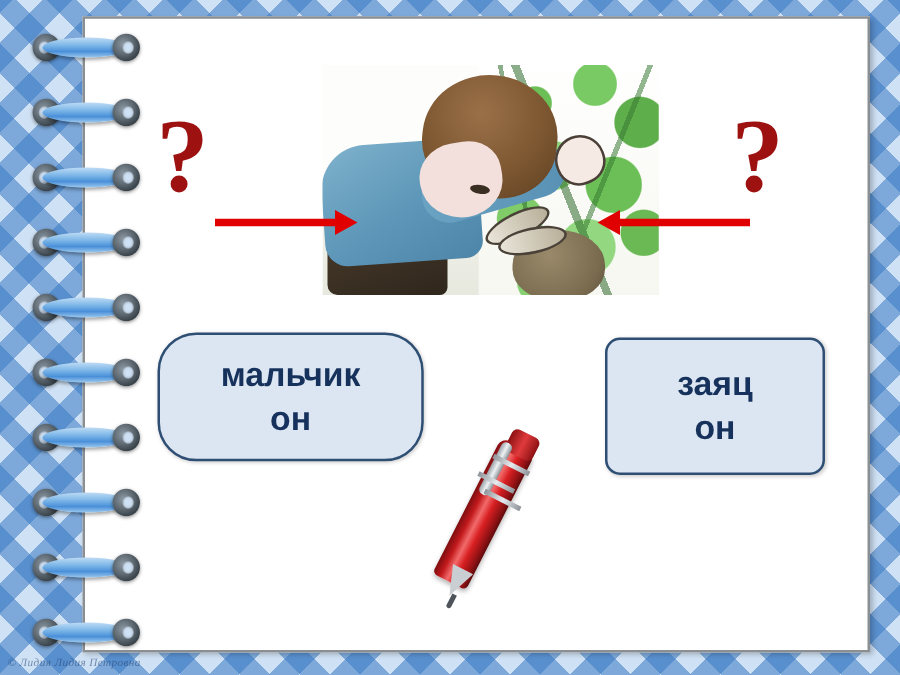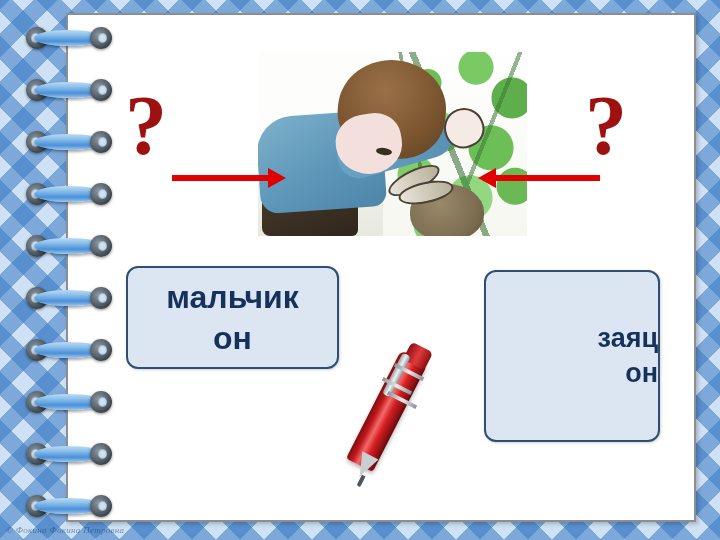--- a/index.html
+++ b/index.html
@@ -260,31 +260,31 @@
     flex-direction: column;
     align-items: center;
     justify-content: center;
     box-shadow: 1px 1px 3px rgba(0,0,0,0.18);
   }
   #word-box-left {
     left: 126px;
     top: 266px;
     width: 213px;
     height: 103px;
-    font-size: 32px;
+    font-size: 27px;
     line-height: 1.28;
+    border-radius: 31px;
   }
   #word-box-right {
     left: 484px;
     top: 270px;
     width: 176px;
-    height: 172px;
+    height: 110px;
     font-size: 27px;
     line-height: 1.3;
-    align-items: flex-end;
   }
   .word-line { display: block; }
 
   
   .pen {
     position: absolute;
     left: 336px;
     top: 336px;
     width: 110px;
     height: 150px;
@@ -508,15 +508,15 @@
     <div class="pen-barrel"></div>
     <div class="pen-cap-top"></div>
     <div class="pen-clip"></div>
     <div class="pen-band pen-band-c"></div>
     <div class="pen-band pen-band-a"></div>
     <div class="pen-band pen-band-b"></div>
     <div class="pen-tip-cone"></div>
     <div class="pen-tip-nib"></div>
   </div>
 
-  <div class="watermark">© Фокина Фокина Петровна</div>
+  <div class="watermark">© Лидия Лидия Петровна</div>
 
 </div>
 
 </body></html>

